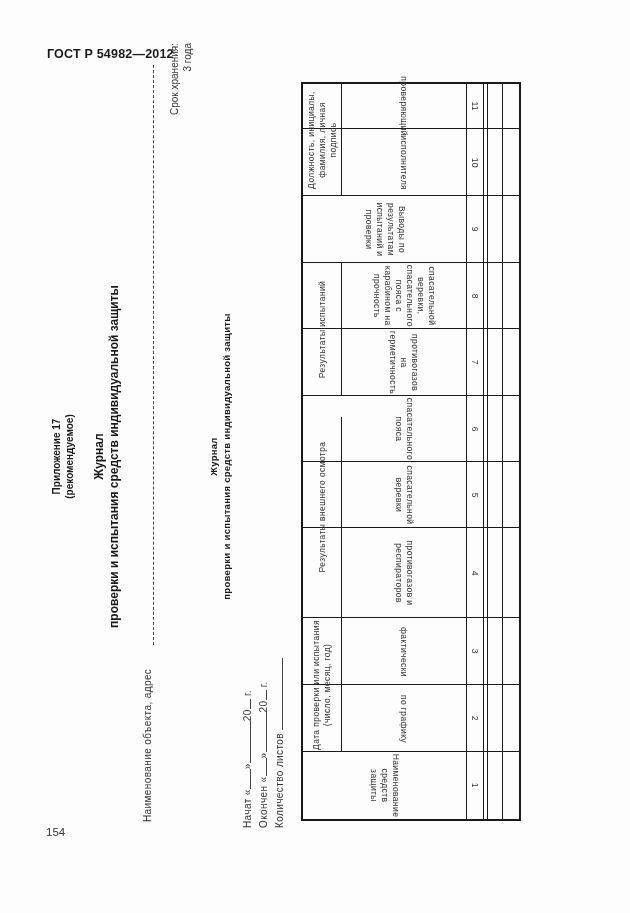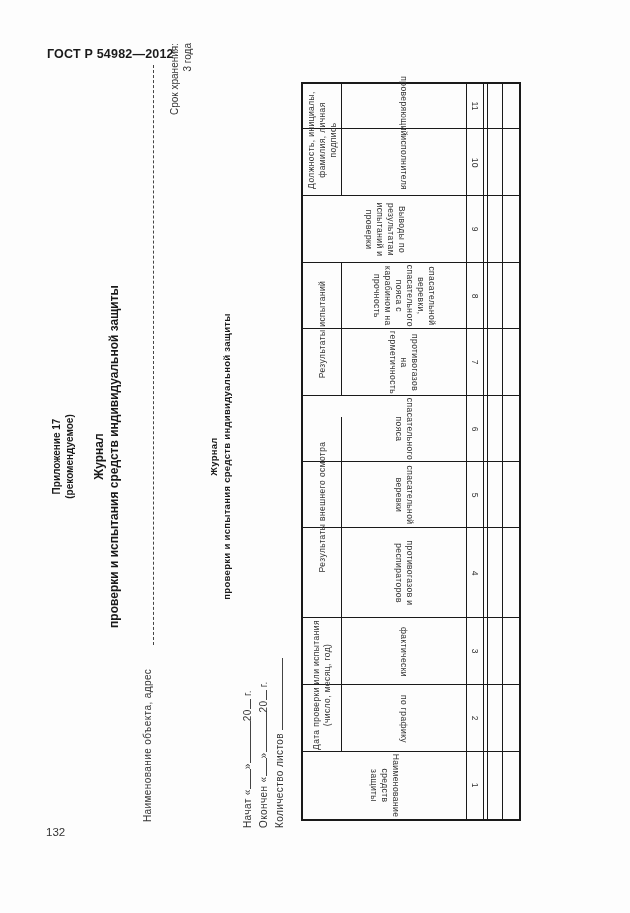--- a/index.html
+++ b/index.html
@@ -23,21 +23,21 @@
   .cell { position:absolute; box-sizing:border-box; font-size:8.5px; line-height:11px; color:#333;
           display:flex; align-items:center; justify-content:center; text-align:center; letter-spacing:0.4px; }
   .vl { position:absolute; top:0; width:0; border-left:1.5px solid #1a1a1a; }
   .hl { position:absolute; height:0; border-top:1.5px solid #1a1a1a; }
   .flip { transform:rotate(180deg); }
 </style>
 </head>
 <body>
 
 <div class="gost">ГОСТ Р 54982—2012</div>
-<div class="pagenum">132</div>
+<div class="pagenum">154</div>
 
 <div class="rot">
 
   <div class="abs appendix t-c">
     <div>Приложение 17</div>
     <div>(рекомендуемое)</div>
   </div>
 
   <div class="abs j1 t-c">
     <div>Журнал</div>

